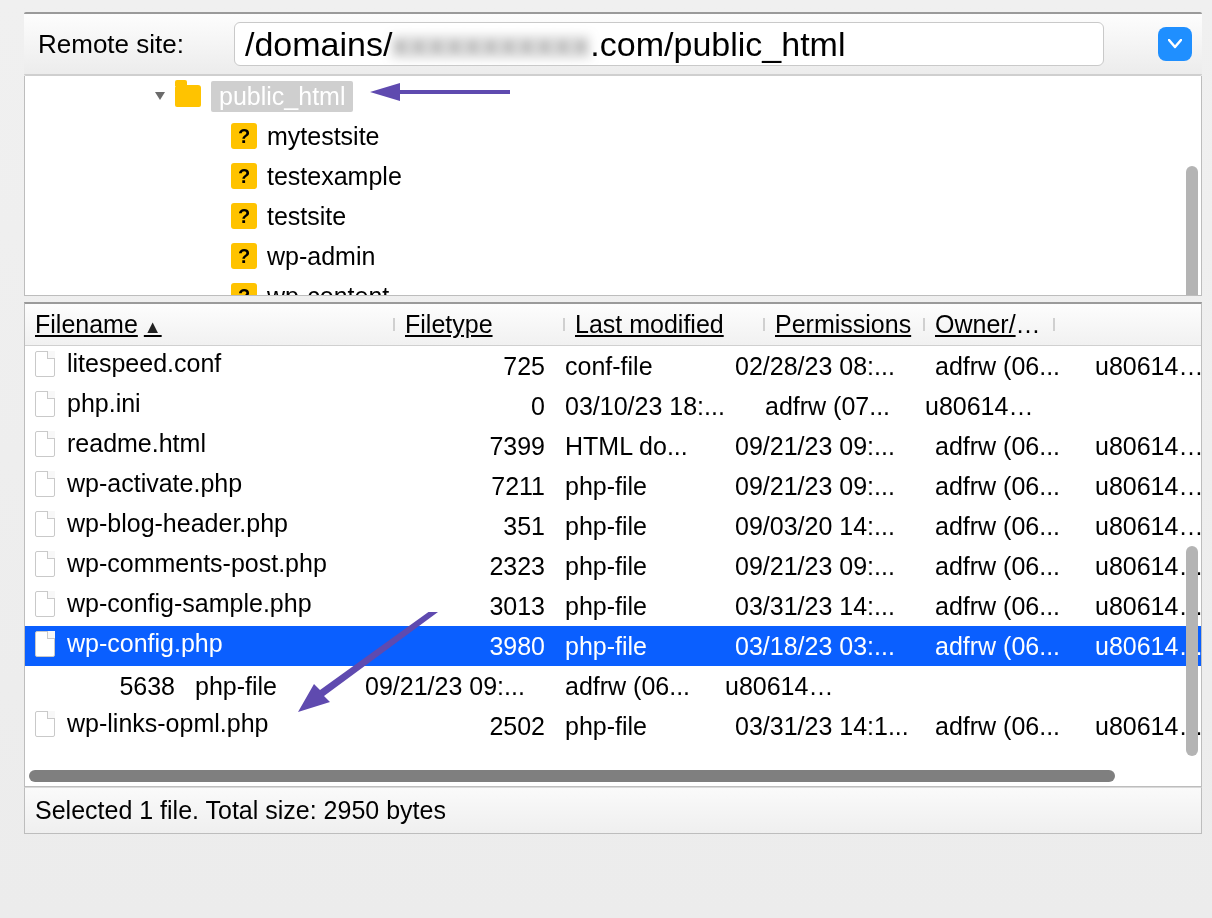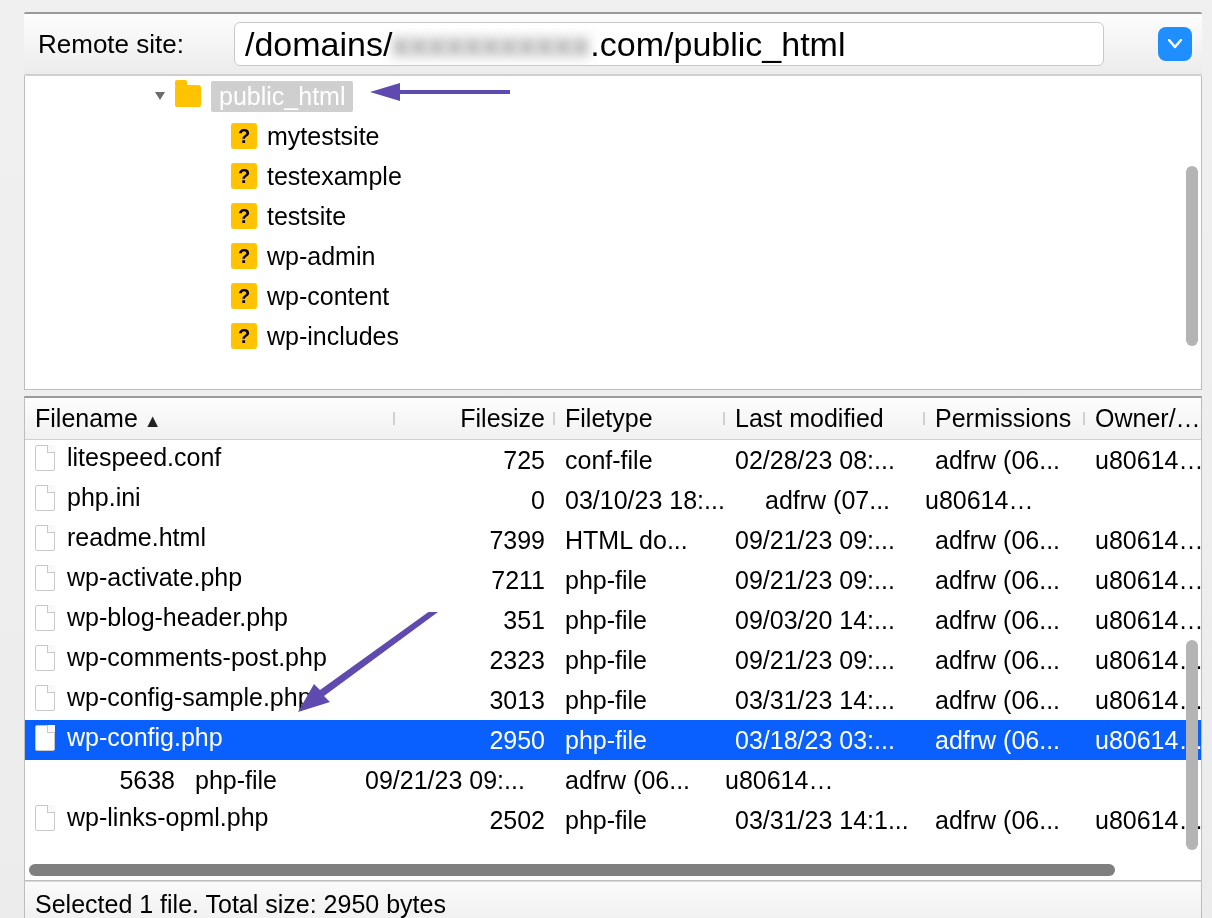--- a/index.html
+++ b/index.html
@@ -43,21 +43,21 @@
     border-radius:8px;
     display:flex; align-items:center; justify-content:center;
     color:#fff; cursor:pointer;
   }
   
   .tree-pane {
     background:#fff;
     margin:0 10px 0 24px;
     border:1px solid #bdbdbd;
     border-top:none;
-    height:314px;
+    height:220px;
     position:relative;
     overflow:hidden;
     font-size:25px;
   }
   .tree-scrollbar {
     position:absolute; right:3px; top:90px; width:12px; height:180px;
     background:#b4b4b4;border-radius:6px;
   }
   .tree-row {
     display:flex; align-items:center;
@@ -99,21 +99,21 @@
   }
   .hdr .col, .row .col{
     padding:0 10px; overflow:hidden; white-space:nowrap; text-overflow:ellipsis;
   }
   .c-name{flex:0 0 370px;}
   .c-size{flex:0 0 160px;text-align:right;}
   .c-type{flex:0 0 170px;}
   .c-mod {flex:0 0 200px;}
   .c-perm{flex:0 0 160px;}
   .c-own {flex:0 0 130px;}
-  .hdr .col{position:relative;}
+  .hdr .col{position:relative;text-decoration:underline;}
   .hdr .col::after{
     content:"";position:absolute;right:0;top:8px;bottom:8px;width:2px;background:#d0d0d0;
   }
   .sort-ind{margin-left:6px;font-size:18px;color:#222;}
   .rows{height:420px;overflow:hidden;position:relative;}
   .row{display:flex;align-items:center;height:40px;}
   .row.sel{background:#0a5fff;color:#fff;}
   .row.sel .file-icon{background:#fff;}
   .file-icon{
     width:20px;height:26px;border:1px solid #c9c9c9;border-radius:2px;
@@ -191,21 +191,20 @@
         <span class="qfolder">?</span>
         <span>wp-includes</span>
       </div>
     </div>
   <div class="tree-scrollbar"></div>
 </div>
 
 <div class="list-pane">
   <div class="hdr">
     <div class="col c-name"><span>Filename</span><span class="sort-ind">▲</span></div>
-    <div class="col c-size">Filesize</div>
     <div class="col c-type">Filetype</div>
     <div class="col c-mod">Last modified</div>
     <div class="col c-perm">Permissions</div>
     <div class="col c-own">Owner/Gro</div>
   </div>
   <div class="rows" id="file-rows">
      <div class="row">
         <div class="col c-name"><span class="nm">
             <span class="file-icon"></span>
             <span>litespeed.conf</span>
@@ -279,21 +278,21 @@
         <div class="col c-type">php-file</div>
         <div class="col c-mod">03/31/23 14:...</div>
         <div class="col c-perm">adfrw (06...</div>
         <div class="col c-own">u8061490</div>
       </div>
       <div class="row sel">
         <div class="col c-name"><span class="nm">
             <span class="file-icon"></span>
             <span>wp-config.php</span>
           </span></div>
-        <div class="col c-size">2950</div>
+        <div class="col c-size">3980</div>
         <div class="col c-type">php-file</div>
         <div class="col c-mod">03/18/23 03:...</div>
         <div class="col c-perm">adfrw (06...</div>
         <div class="col c-own">u8061490</div>
       </div>
       <div class="row">
         <div class="col c-size">5638</div>
         <div class="col c-type">php-file</div>
         <div class="col c-mod">09/21/23 09:...</div>
         <div class="col c-perm">adfrw (06...</div>

